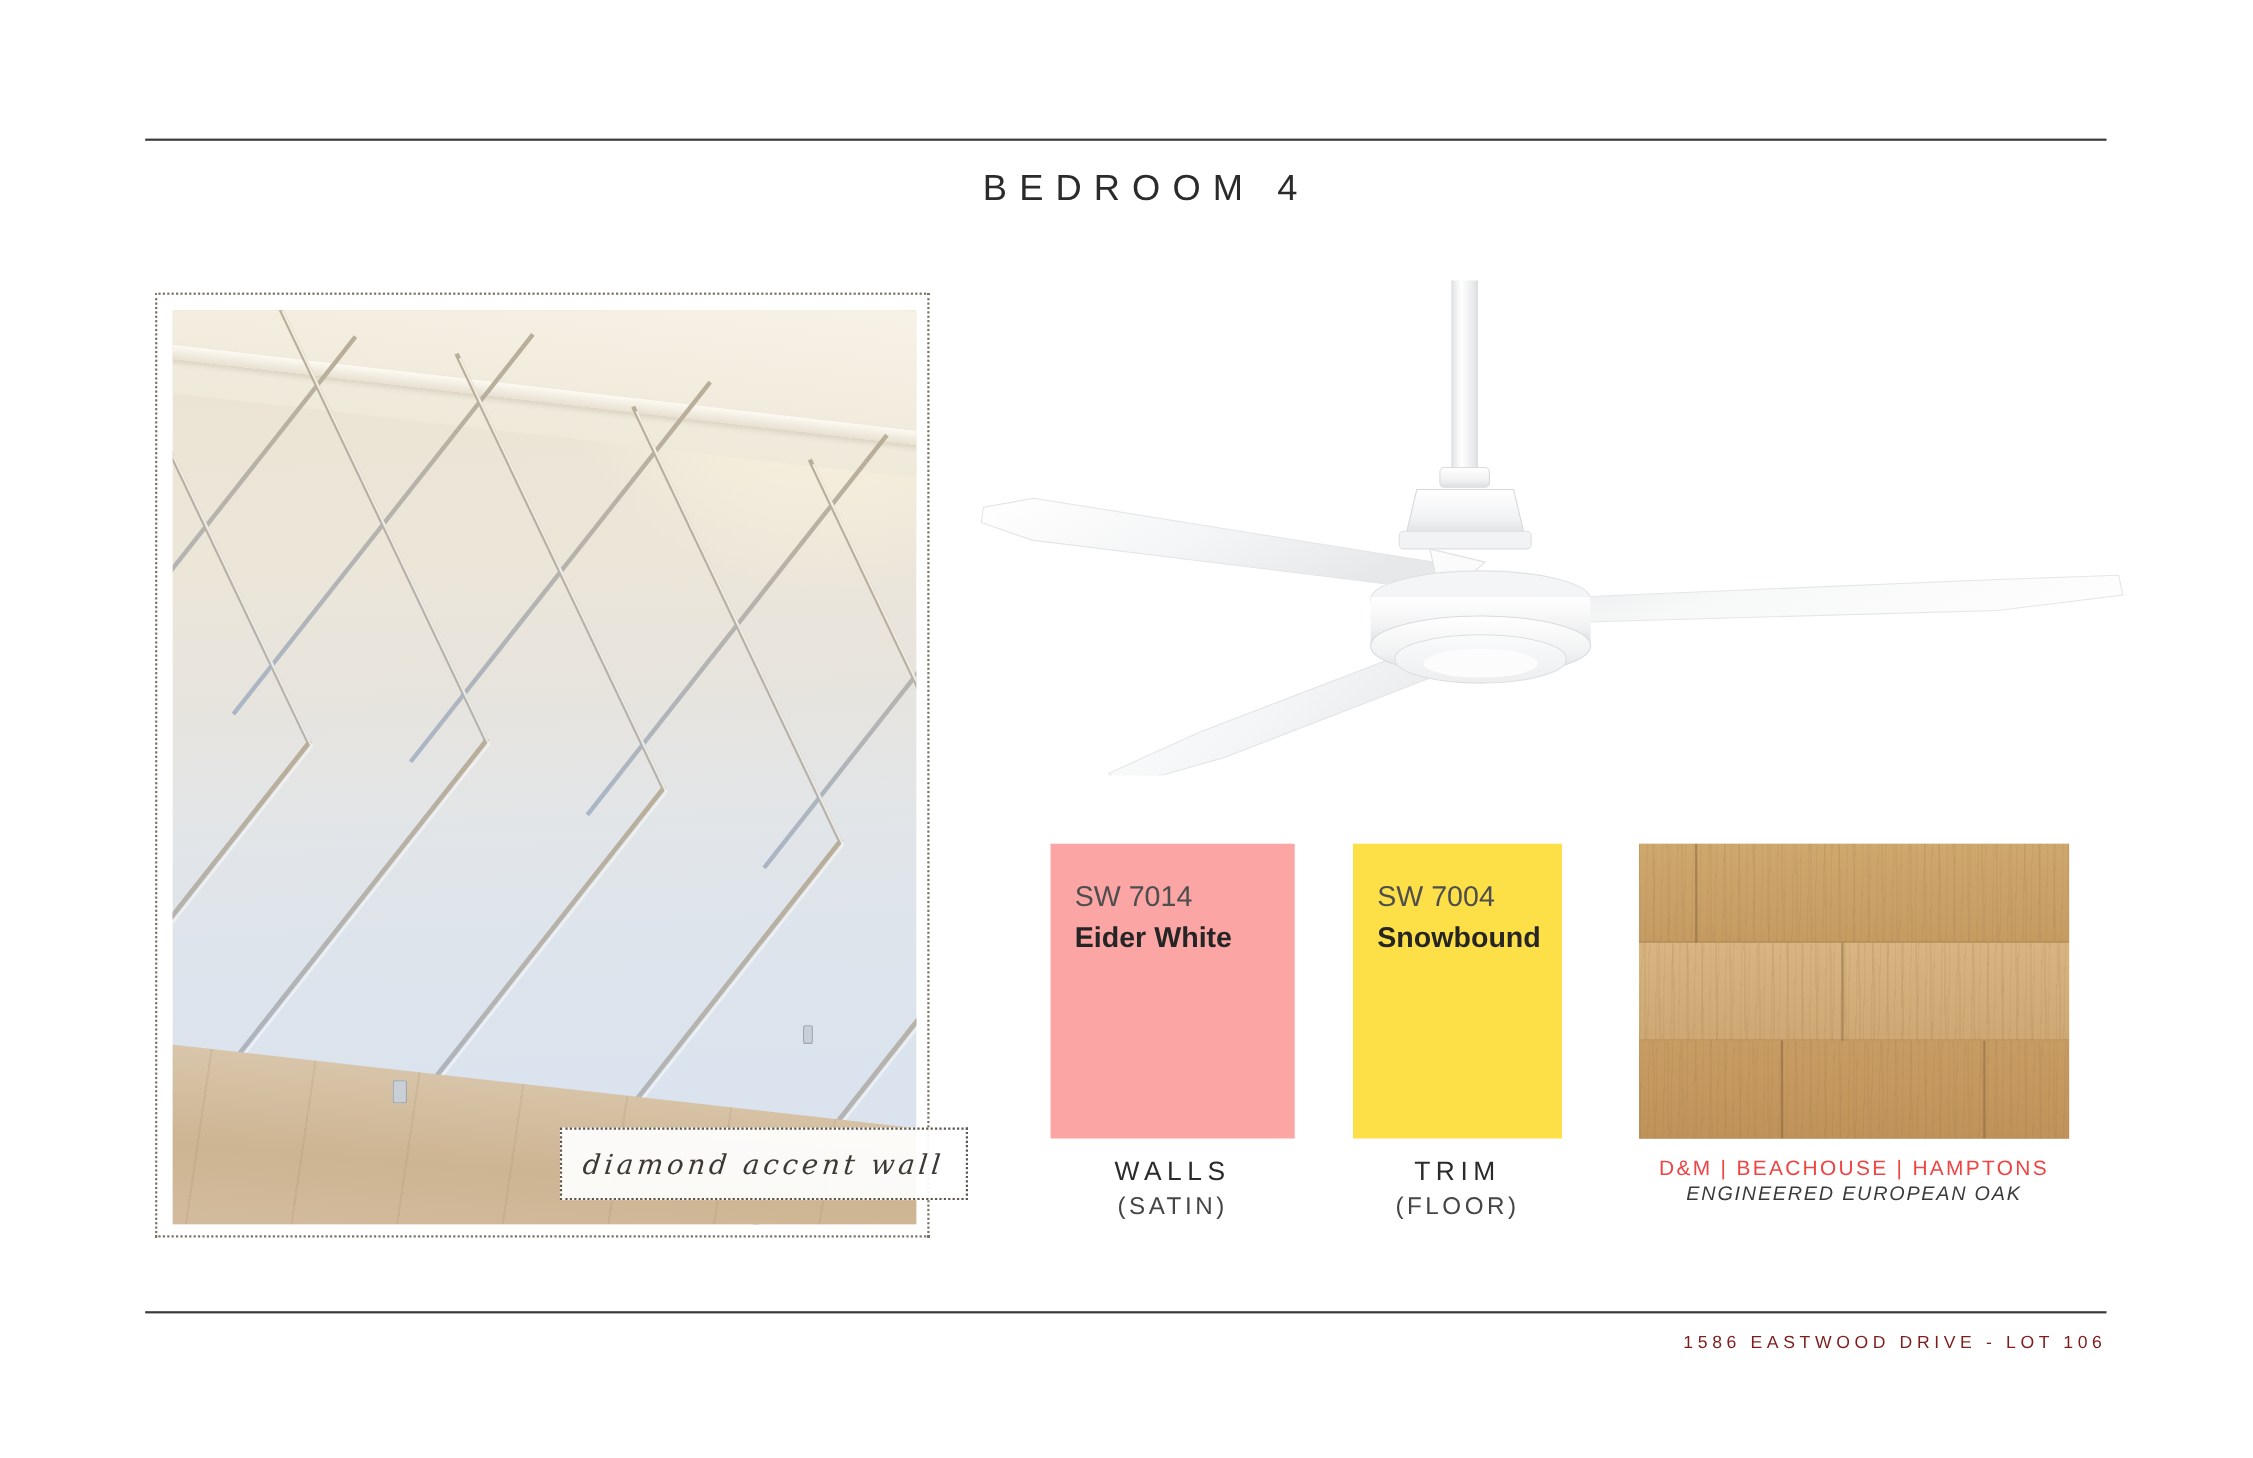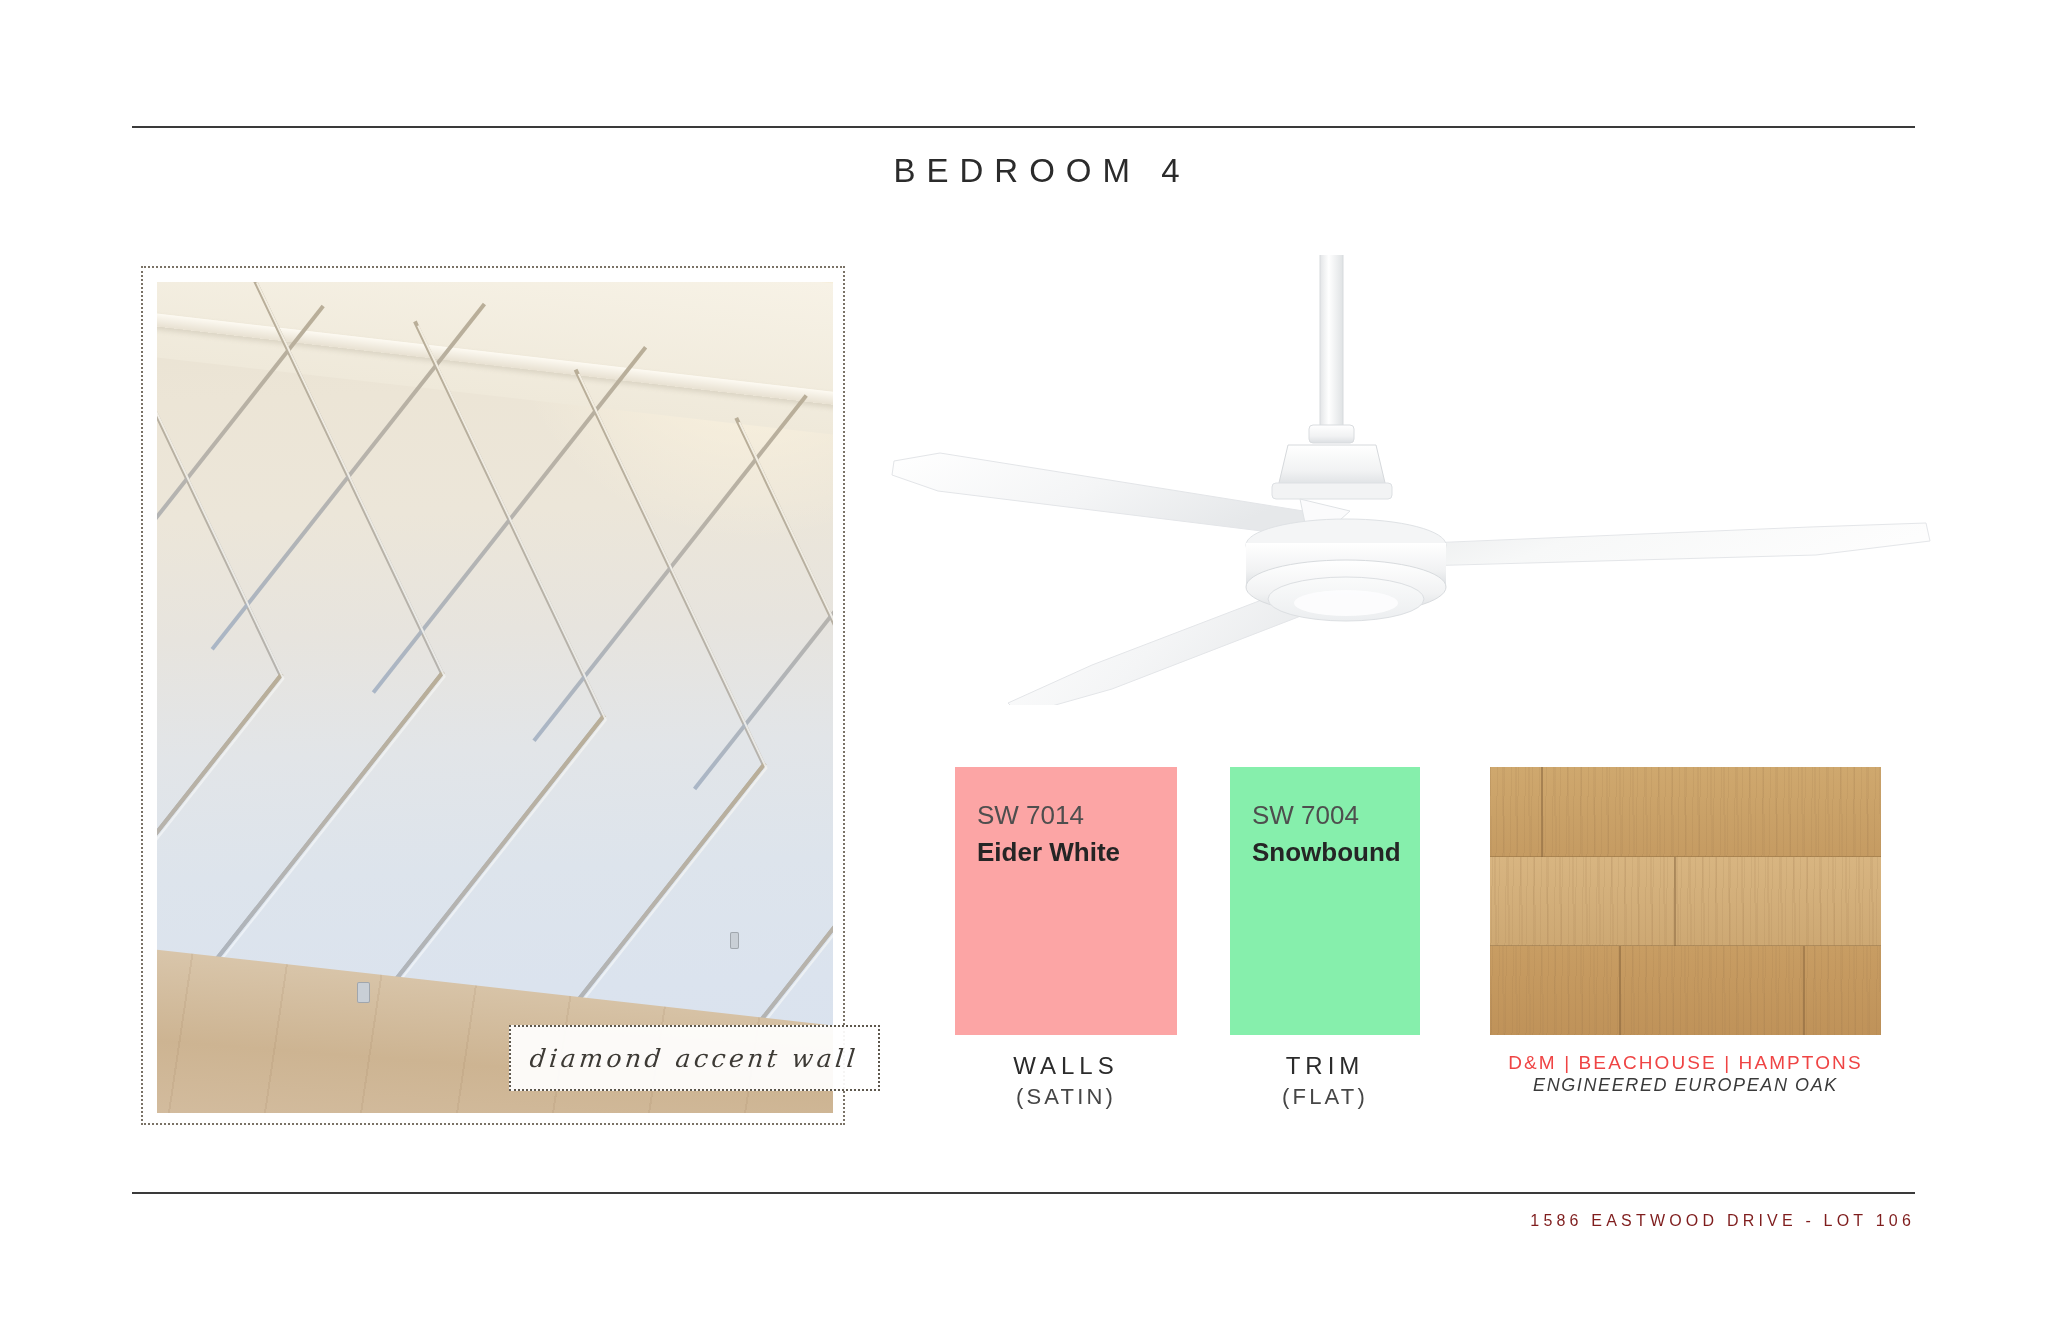--- a/index.html
+++ b/index.html
@@ -326,27 +326,27 @@
     <span class="code">SW 7014</span>
     <span class="name">Eider White</span>
   </div>
   <div class="cap">
     <div class="cap-main">WALLS</div>
     <div class="cap-sub">(SATIN)</div>
   </div>
 </div>
 
 <div class="swatch" id="sw-trim">
-  <div class="chip" style="background:#86efac">
+  <div class="chip" style="background:#fde047">
     <span class="code">SW 7004</span>
     <span class="name">Snowbound</span>
   </div>
   <div class="cap">
     <div class="cap-main">TRIM</div>
-    <div class="cap-sub">(FLAT)</div>
+    <div class="cap-sub">(FLOOR)</div>
   </div>
 </div>
 
 <div class="swatch" id="sw-floor">
   <div class="wood">
     <div class="plank" style="top:0;    left:0;    background:linear-gradient(180deg,#cfa86e,#c59b62);"></div>
     <div class="plank" style="top:33.4%;left:-12%; background:linear-gradient(180deg,#d8b581,#cda873);"></div>
     <div class="plank" style="top:66.8%;left:-30%; background:linear-gradient(180deg,#c89d63,#bf9259);"></div>
     <div class="seam" style="left:13%; top:0;    height:33.4%;"></div>
     <div class="seam" style="left:47%; top:33.4%;height:33.4%;"></div>

